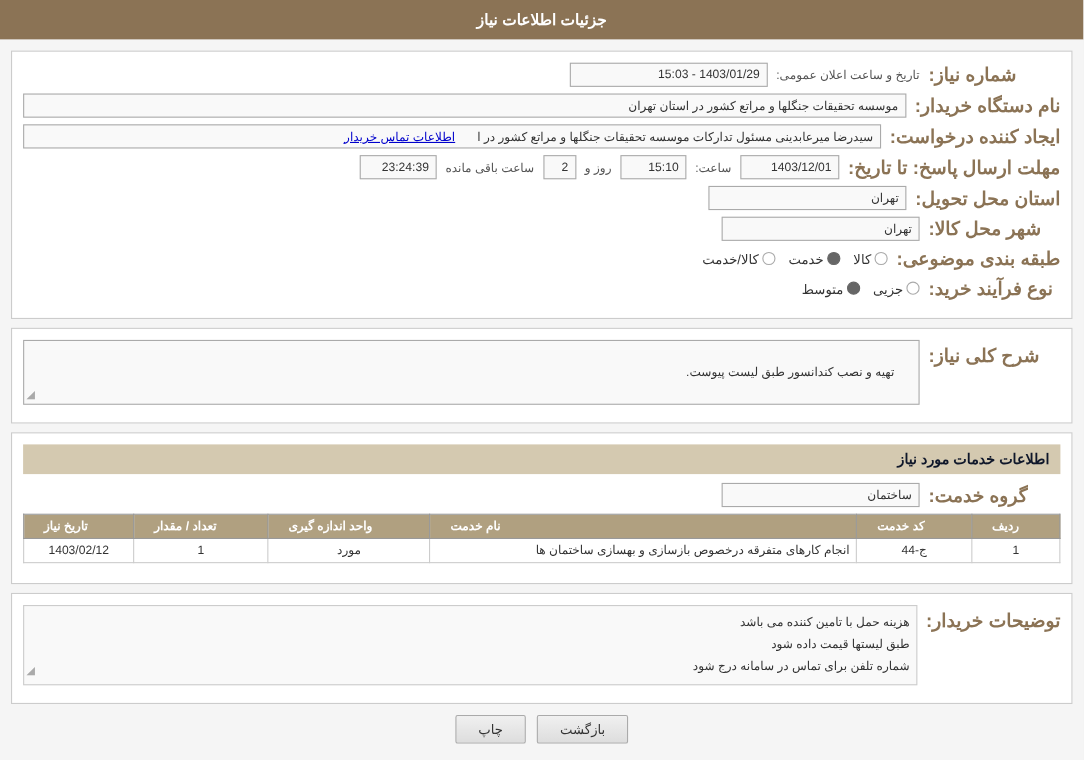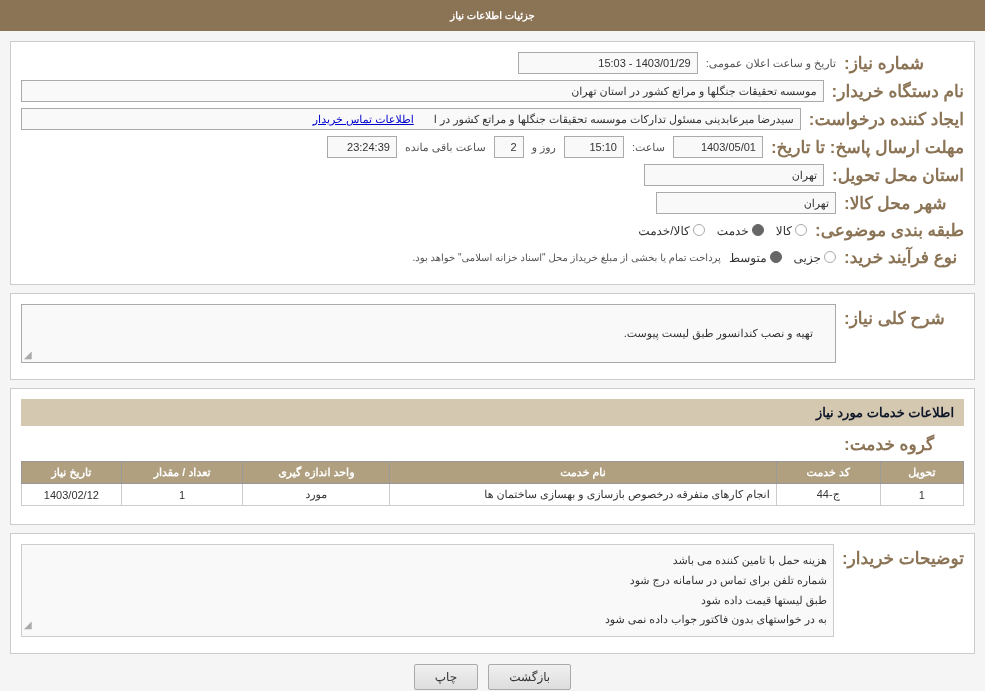--- a/index.html
+++ b/index.html
@@ -13,21 +13,21 @@
     .page-container {
       max-width: 985px;
       margin: 0 auto;
       background: #f5f5f5;
     }
     .header-bar {
       background: #8B7355;
       color: white;
       text-align: center;
       padding: 10px;
-      font-size: 10px;
+      font-size: 14px;
       font-weight: bold;
     }
     .main-content {
       padding: 10px;
       background: #f5f5f5;
     }
     .form-section {
       background: white;
       border: 1px solid #ccc;
       padding: 10px;
@@ -115,21 +115,21 @@
       width: 100%;
       border-collapse: collapse;
       margin-bottom: 8px;
       font-size: 11px;
     }
     .table-section th {
       background: #b0a080;
       color: white;
       border: 1px solid #999;
       padding: 4px 18px;
-      text-align: center;
+      text-align: left;
       font-weight: bold;
     }
     .table-section td {
       border: 1px solid #ccc;
       padding: 4px 6px;
       text-align: center;
       background: white;
     }
     .table-section tr:nth-child(even) td {
       background: #f9f9f9;
@@ -204,21 +204,21 @@
       <div class="form-row">
         <span class="form-label">ایجاد کننده درخواست:</span>
         <div class="form-value" style="flex:1; flex-wrap:wrap;">
           <span>سیدرضا میرعابدینی مسئول تدارکات موسسه تحقیقات جنگلها و مراتع کشور در ا</span>
           <span class="link-blue" style="margin-right:20px;">اطلاعات تماس خریدار</span>
         </div>
       </div>
 
       <div class="form-row">
         <span class="form-label">مهلت ارسال پاسخ: تا تاریخ:</span>
-        <div class="form-value" style="min-width:90px;">1403/05/01</div>
+        <div class="form-value" style="min-width:90px;">1403/12/01</div>
         <span class="field-label-small">ساعت:</span>
         <div class="form-value" style="min-width:60px;">15:10</div>
         <span class="field-label-small">روز و</span>
         <div class="form-value" style="min-width:30px;">2</div>
         <span class="field-label-small">ساعت باقی مانده</span>
         <div class="form-value" style="min-width:70px;">23:24:39</div>
       </div>
 
       <div class="form-row">
         <span class="form-label">استان محل تحویل:</span>
@@ -253,46 +253,46 @@
         <div class="radio-group">
           <div class="radio-item">
             <span class="radio-circle"></span>
             <span>جزیی</span>
           </div>
           <div class="radio-item">
             <span class="radio-circle selected"></span>
             <span>متوسط</span>
           </div>
         </div>
-        <span class="field-label-small" style="color:#555; font-size:10px;">پرداخت تمام یا بخشی از مبلغ خریداز محل "اسناد خزانه اسلامی" خواهد بود.</span>
       </div>
 
     </div>
 
     <div class="form-section">
       <div class="form-row" style="align-items:flex-start;">
         <span class="form-label" style="padding-top:4px;">شرح کلی نیاز:</span>
         <div class="description-box watermark-container" style="flex:1; position:relative;">
           <span style="color:#333;">تهیه و نصب کندانسور طبق لیست پیوست.</span>
           <span class="resize-icon">◢</span>
         </div>
       </div>
     </div>
 
     <div class="form-section">
       <div class="section-title">اطلاعات خدمات مورد نیاز</div>
 
       <div class="service-group-row">
         <span class="form-label">گروه خدمت:</span>
+        <div class="form-value medium">ساختمان</div>
       </div>
 
       <table class="table-section">
         <thead>
           <tr>
-            <th>تحویل</th>
+            <th>ردیف</th>
             <th>کد خدمت</th>
             <th>نام خدمت</th>
             <th>واحد اندازه گیری</th>
             <th>تعداد / مقدار</th>
             <th>تاریخ نیاز</th>
           </tr>
         </thead>
         <tbody id="services-tbody">
         <tr>
         <td>1</td>
@@ -305,23 +305,22 @@
           </tbody>
       </table>
 
     </div>
 
     <div class="form-section">
       <div class="form-row" style="align-items:flex-start;">
         <span class="form-label" style="padding-top:4px;">توضیحات خریدار:</span>
         <div class="buyer-description" style="flex:1; position:relative;">
           <div>هزینه حمل با تامین کننده می باشد</div>
+          <div>طبق لیستها قیمت داده شود</div>
           <div>شماره تلفن برای تماس در سامانه درج شود</div>
-          <div>طبق لیستها قیمت داده شود</div>
-          <div>به در خواستهای بدون فاکتور جواب داده نمی شود</div>
           <span style="position:absolute;bottom:2px;left:2px;font-size:10px;color:#aaa;">◢</span>
         </div>
       </div>
     </div>
 
     <div class="buttons-row">
       <button class="btn">بازگشت</button>
       <button class="btn">چاپ</button>
     </div>
 

